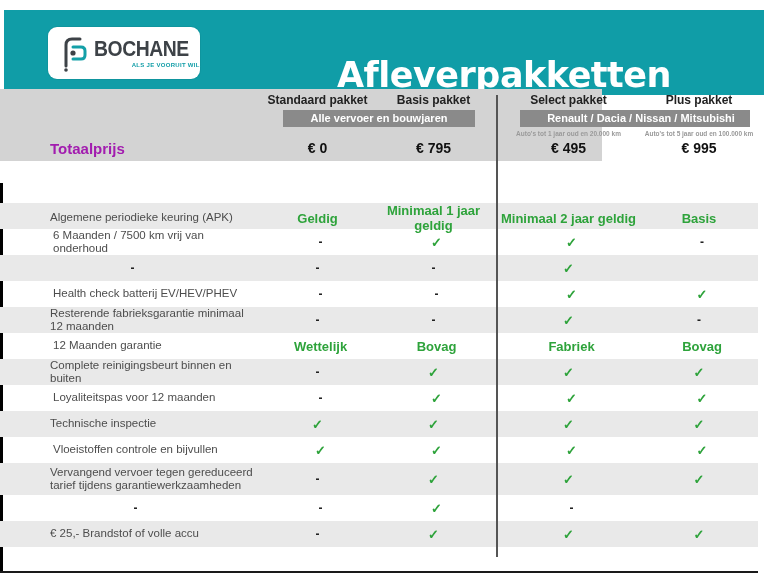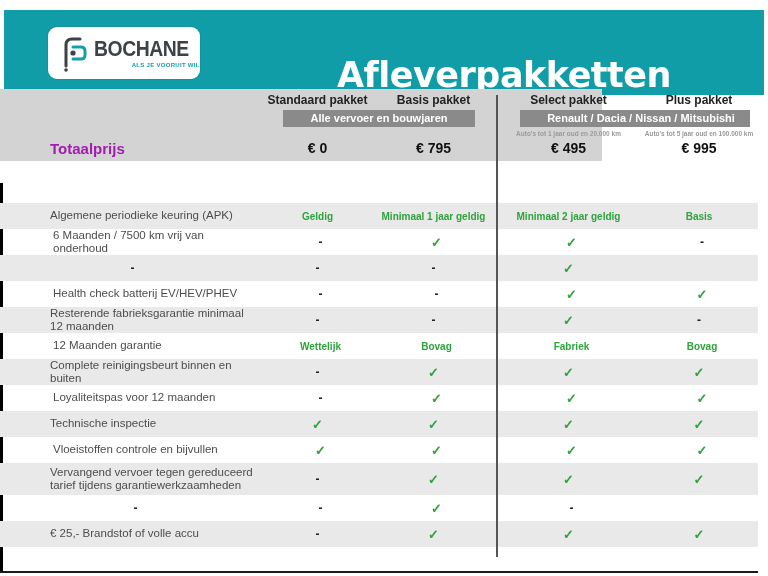--- a/index.html
+++ b/index.html
@@ -40,21 +40,21 @@
   .rows{position:absolute;left:0;top:167px;width:758px;margin-top:16px;}
   .row{width:758px;height:26px;align-items:center;box-sizing:border-box;}
   .row.gray{background:#e9e9e9;}
   .row.white{background:#fff;border-left:3px solid #000;}
   .row.tall{height:32px;}
   .cell.label{padding-left:50px;padding-right:8px;font-size:11.5px;color:#4d4d4d;line-height:1.15;}
   .row.white .cell.label{padding-left:50px;}
   .cell.val{text-align:center;}
   .val.check{color:var(--green,#2ea33b);font-size:13px;font-weight:600;}
   .val.dash{color:#222;font-size:12px;font-weight:bold;}
-  .val.green-text{color:var(--green,#2ea33b);font-size:10px;font-weight:bold;}
+  .val.green-text{color:var(--green,#2ea33b);font-size:13px;font-weight:bold;}
   .gap-row{width:758px;height:20px;background:#fff;border-left:3px solid #000;box-sizing:border-box;}
   .trailing-row{width:758px;height:24px;background:#fff;border-left:3px solid #000;box-sizing:border-box;}
   .bottom-border{width:758px;height:2px;background:#1a1a1a;}
 
   
   .group-divider{position:absolute;left:496px;top:95px;width:2px;height:462px;background:#555;}
 </style>
 </head>
 <body>
 

